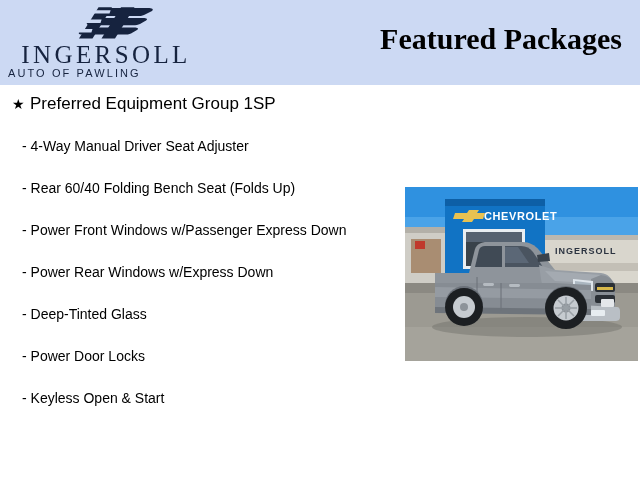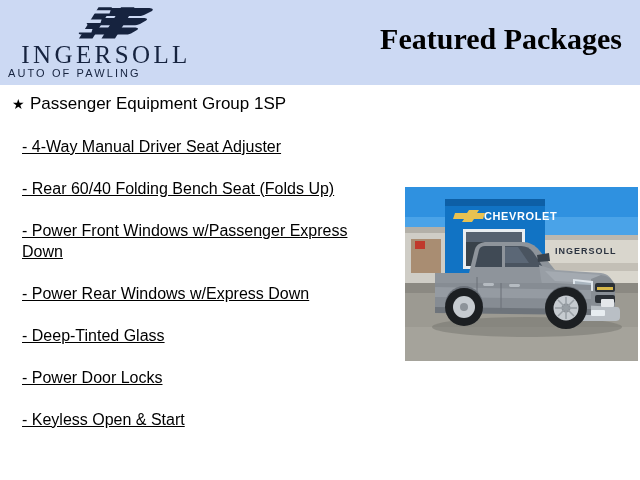--- a/index.html
+++ b/index.html
@@ -117,26 +117,25 @@
     white-space: nowrap;
   }
 
   .sub-items {
     list-style: none;
     margin: 0;
     padding: 0 0 0 22px;
   }
 
   .sub-item {
-    font-size: 16px;
+    font-size: 14px;
     line-height: 21px;
     color: #000000;
     margin-top: 21px;
     max-width: 330px;
-    text-decoration: underline;
   }
 
   
   .photo {
     position: absolute;
     left: 389px;
     top: 187px;
     width: 233px;
     height: 174px;
     overflow: hidden;
@@ -172,21 +171,21 @@
     <div class="brand-name">INGERSOLL</div>
     <div class="brand-sub">AUTO OF PAWLING</div>
   </div>
 
   <div class="header-title">Featured Packages</div>
 </div>
 
 <div class="feature-list">
   <div class="feature-group">
     <span class="group-star">★</span>
-    <span class="group-title">Passenger Equipment Group 1SP</span>
+    <span class="group-title">Preferred Equipment Group 1SP</span>
   </div>
 
   <ul class="sub-items">
     <li class="sub-item">- 4-Way Manual Driver Seat Adjuster</li>
     <li class="sub-item">- Rear 60/40 Folding Bench Seat (Folds Up)</li>
     <li class="sub-item">- Power Front Windows w/Passenger Express Down</li>
     <li class="sub-item">- Power Rear Windows w/Express Down</li>
     <li class="sub-item">- Deep-Tinted Glass</li>
     <li class="sub-item">- Power Door Locks</li>
     <li class="sub-item">- Keyless Open &amp; Start</li>

